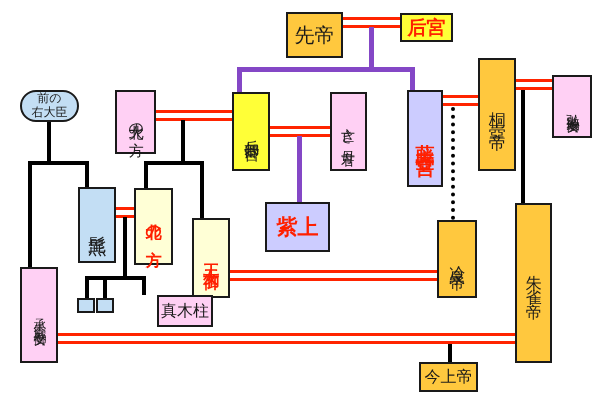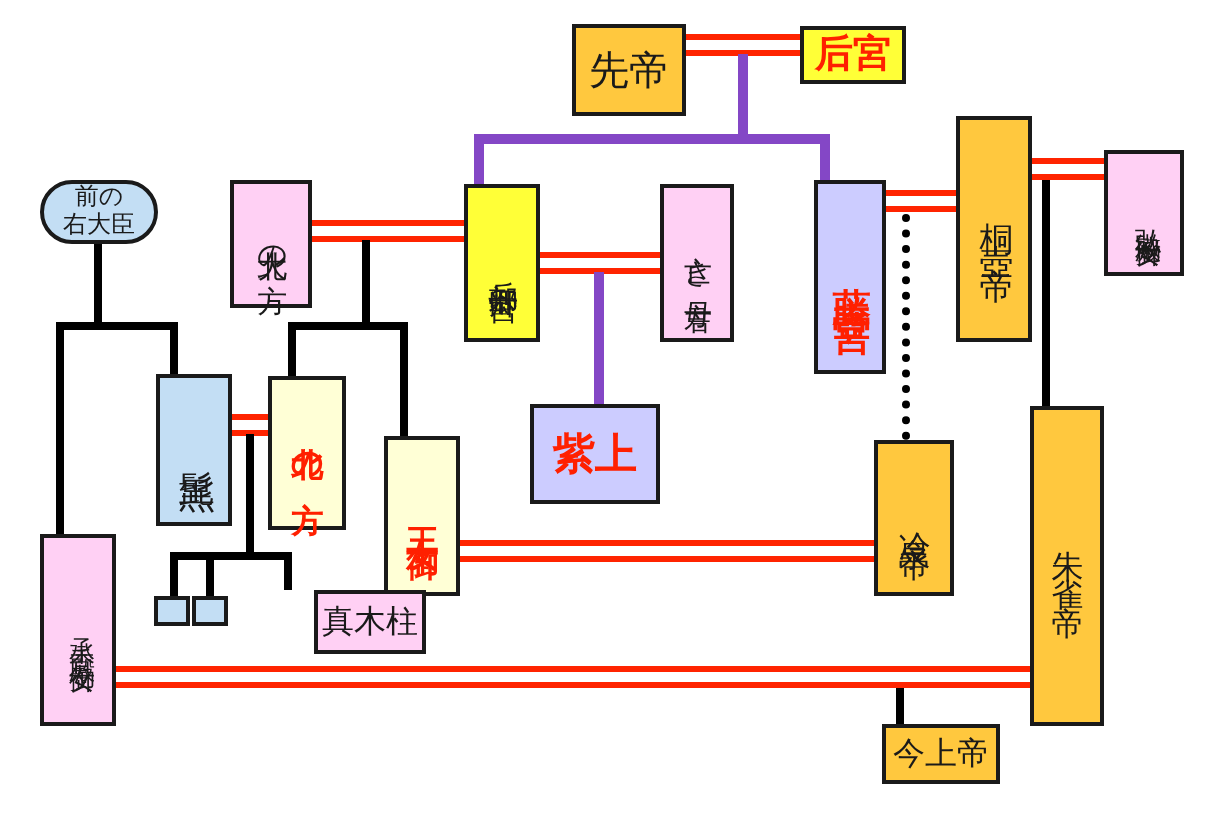--- a/index.html
+++ b/index.html
@@ -137,20 +137,20 @@
 
   <div class="node pink vcols" style="left:20px;top:267px;width:38px;height:96px;font-size:13px;">
     <span class="col" style="letter-spacing:5px;">承香殿</span>
     <span class="col">女御</span>
   </div>
 
   <div class="node pink" style="left:115px;top:295px;width:56px;height:32px;font-size:16px;margin-left:42px;">
     <span>真木柱</span>
   </div>
 
-  <div class="node gold" style="left:441px;top:362px;width:59px;height:30px;font-size:16px;">
+  <div class="node gold" style="left:419px;top:362px;width:59px;height:30px;font-size:16px;">
     <span>今上帝</span>
   </div>
 
   <div class="node blue" style="left:77px;top:298px;width:18px;height:15px;"></div>
   <div class="node blue" style="left:96px;top:298px;width:18px;height:15px;"></div>
 
 </div>
 
 </body></html>

